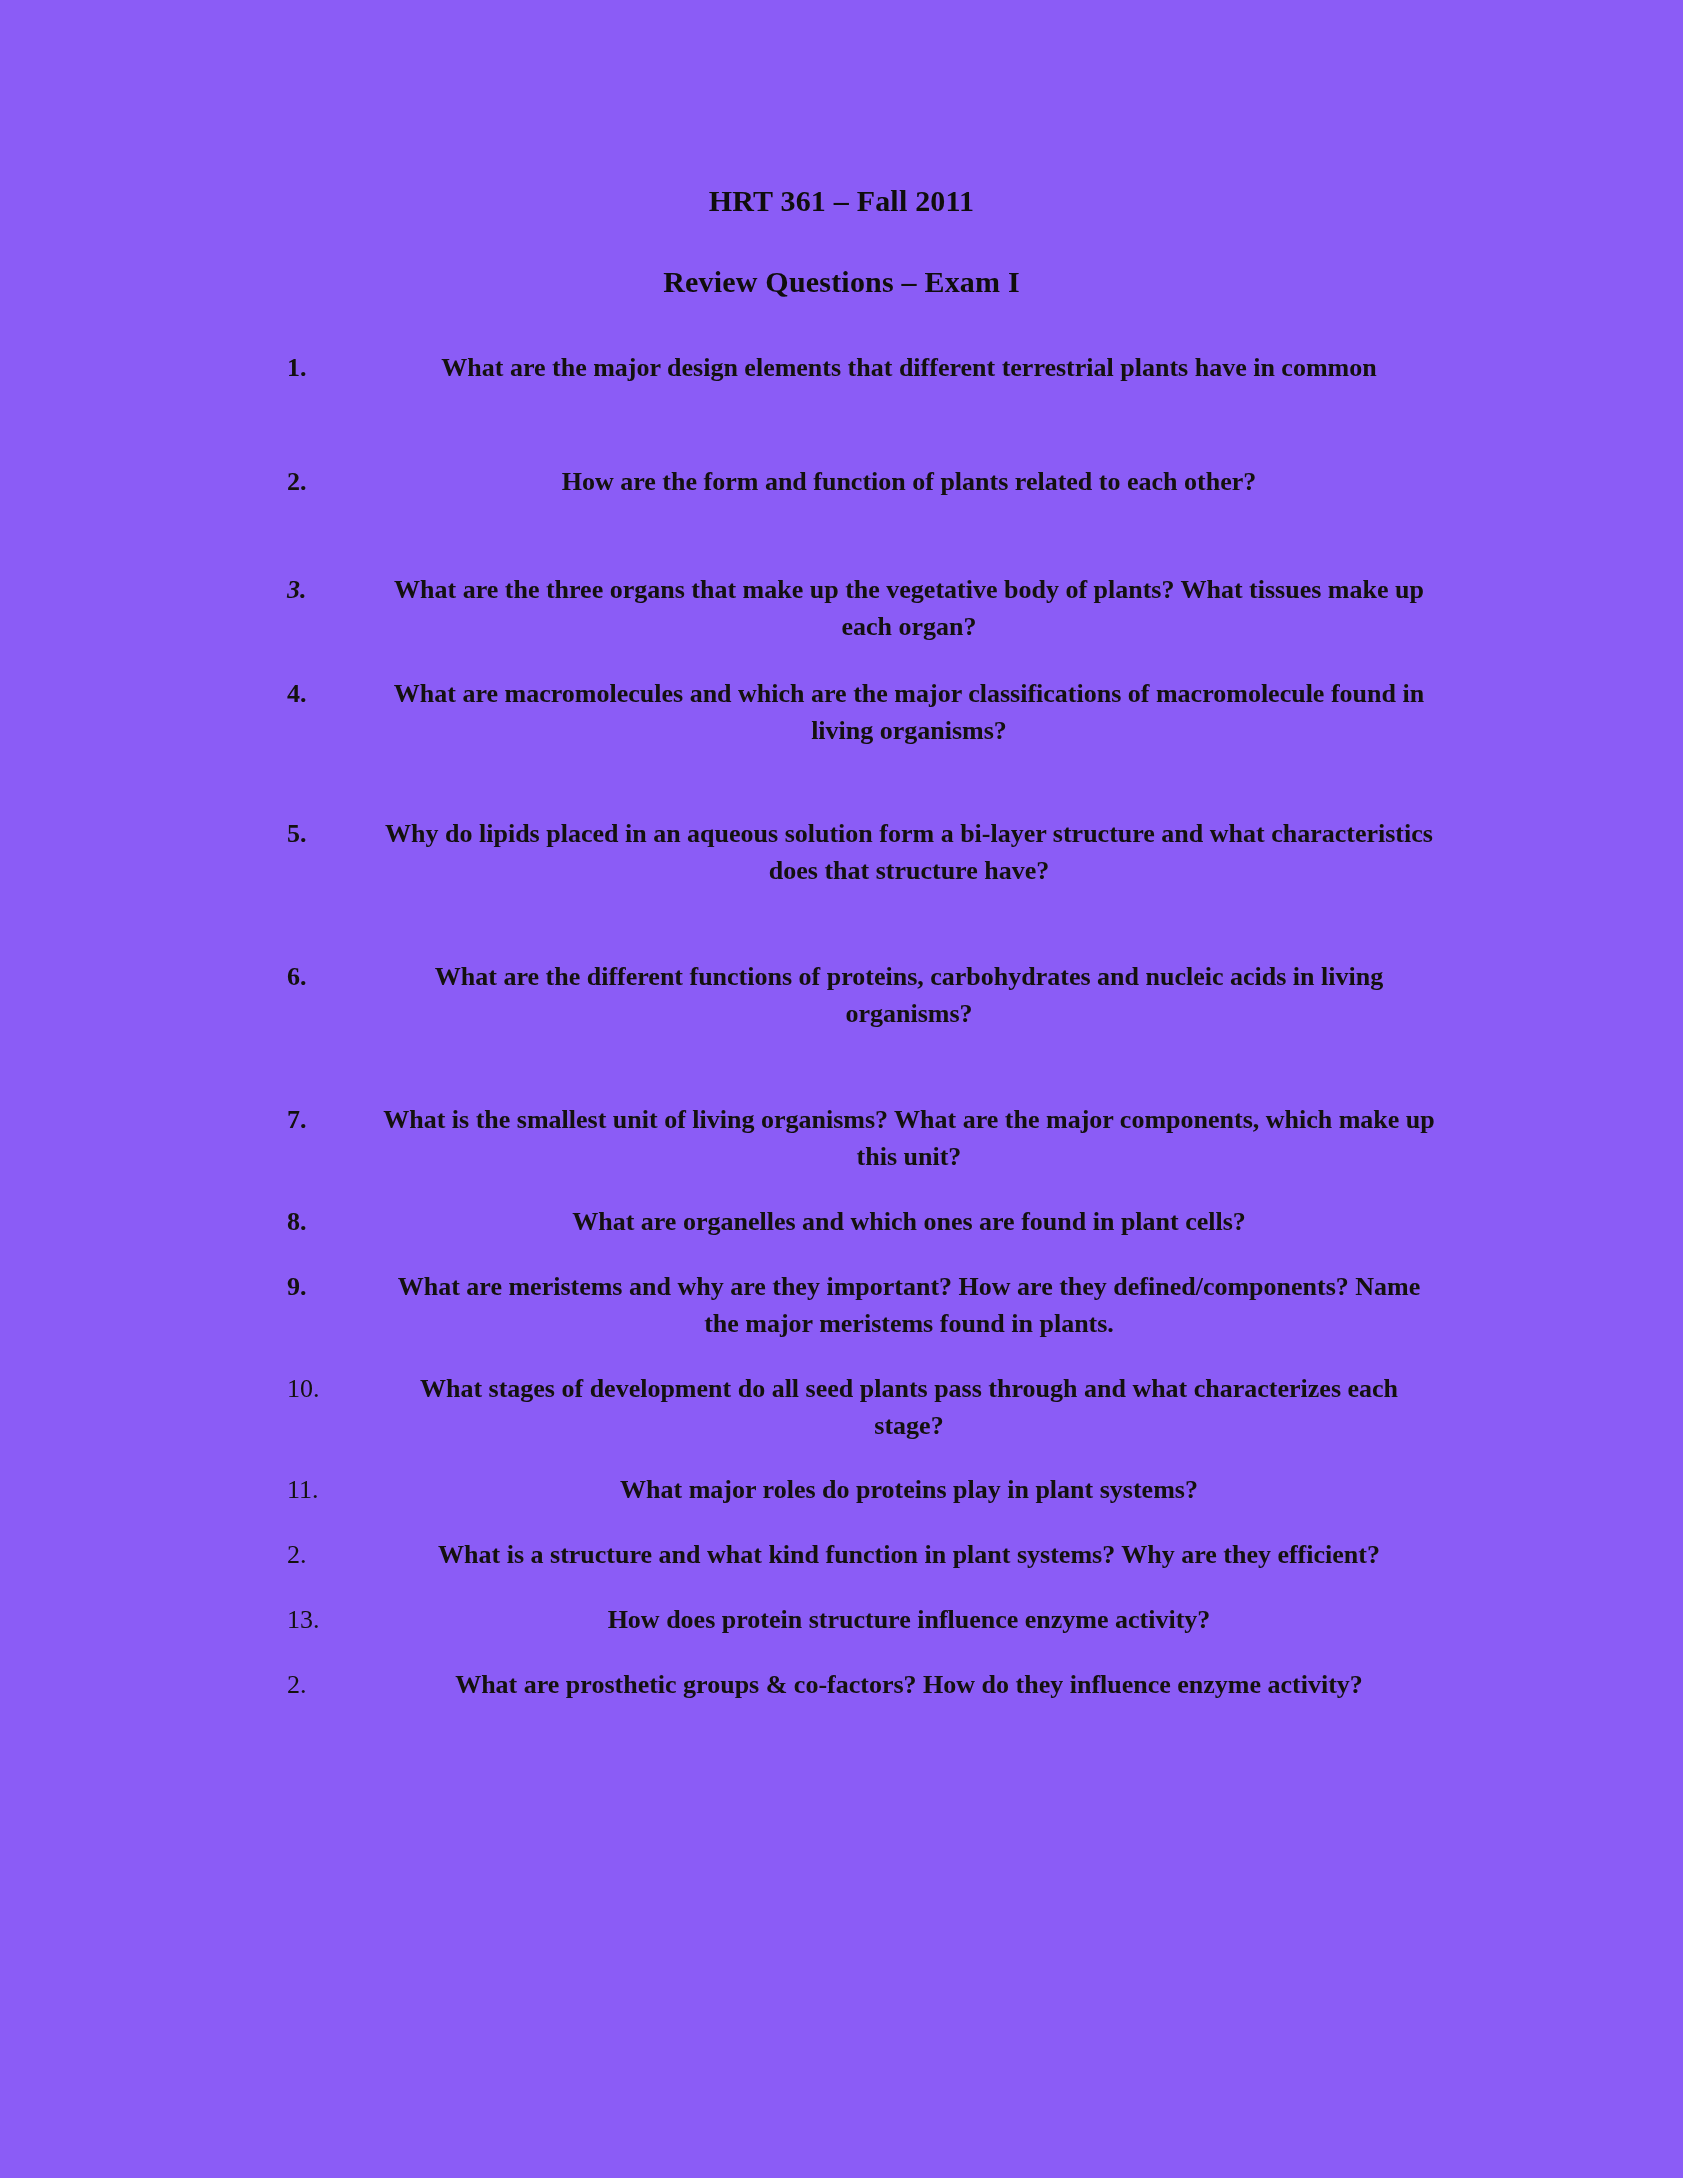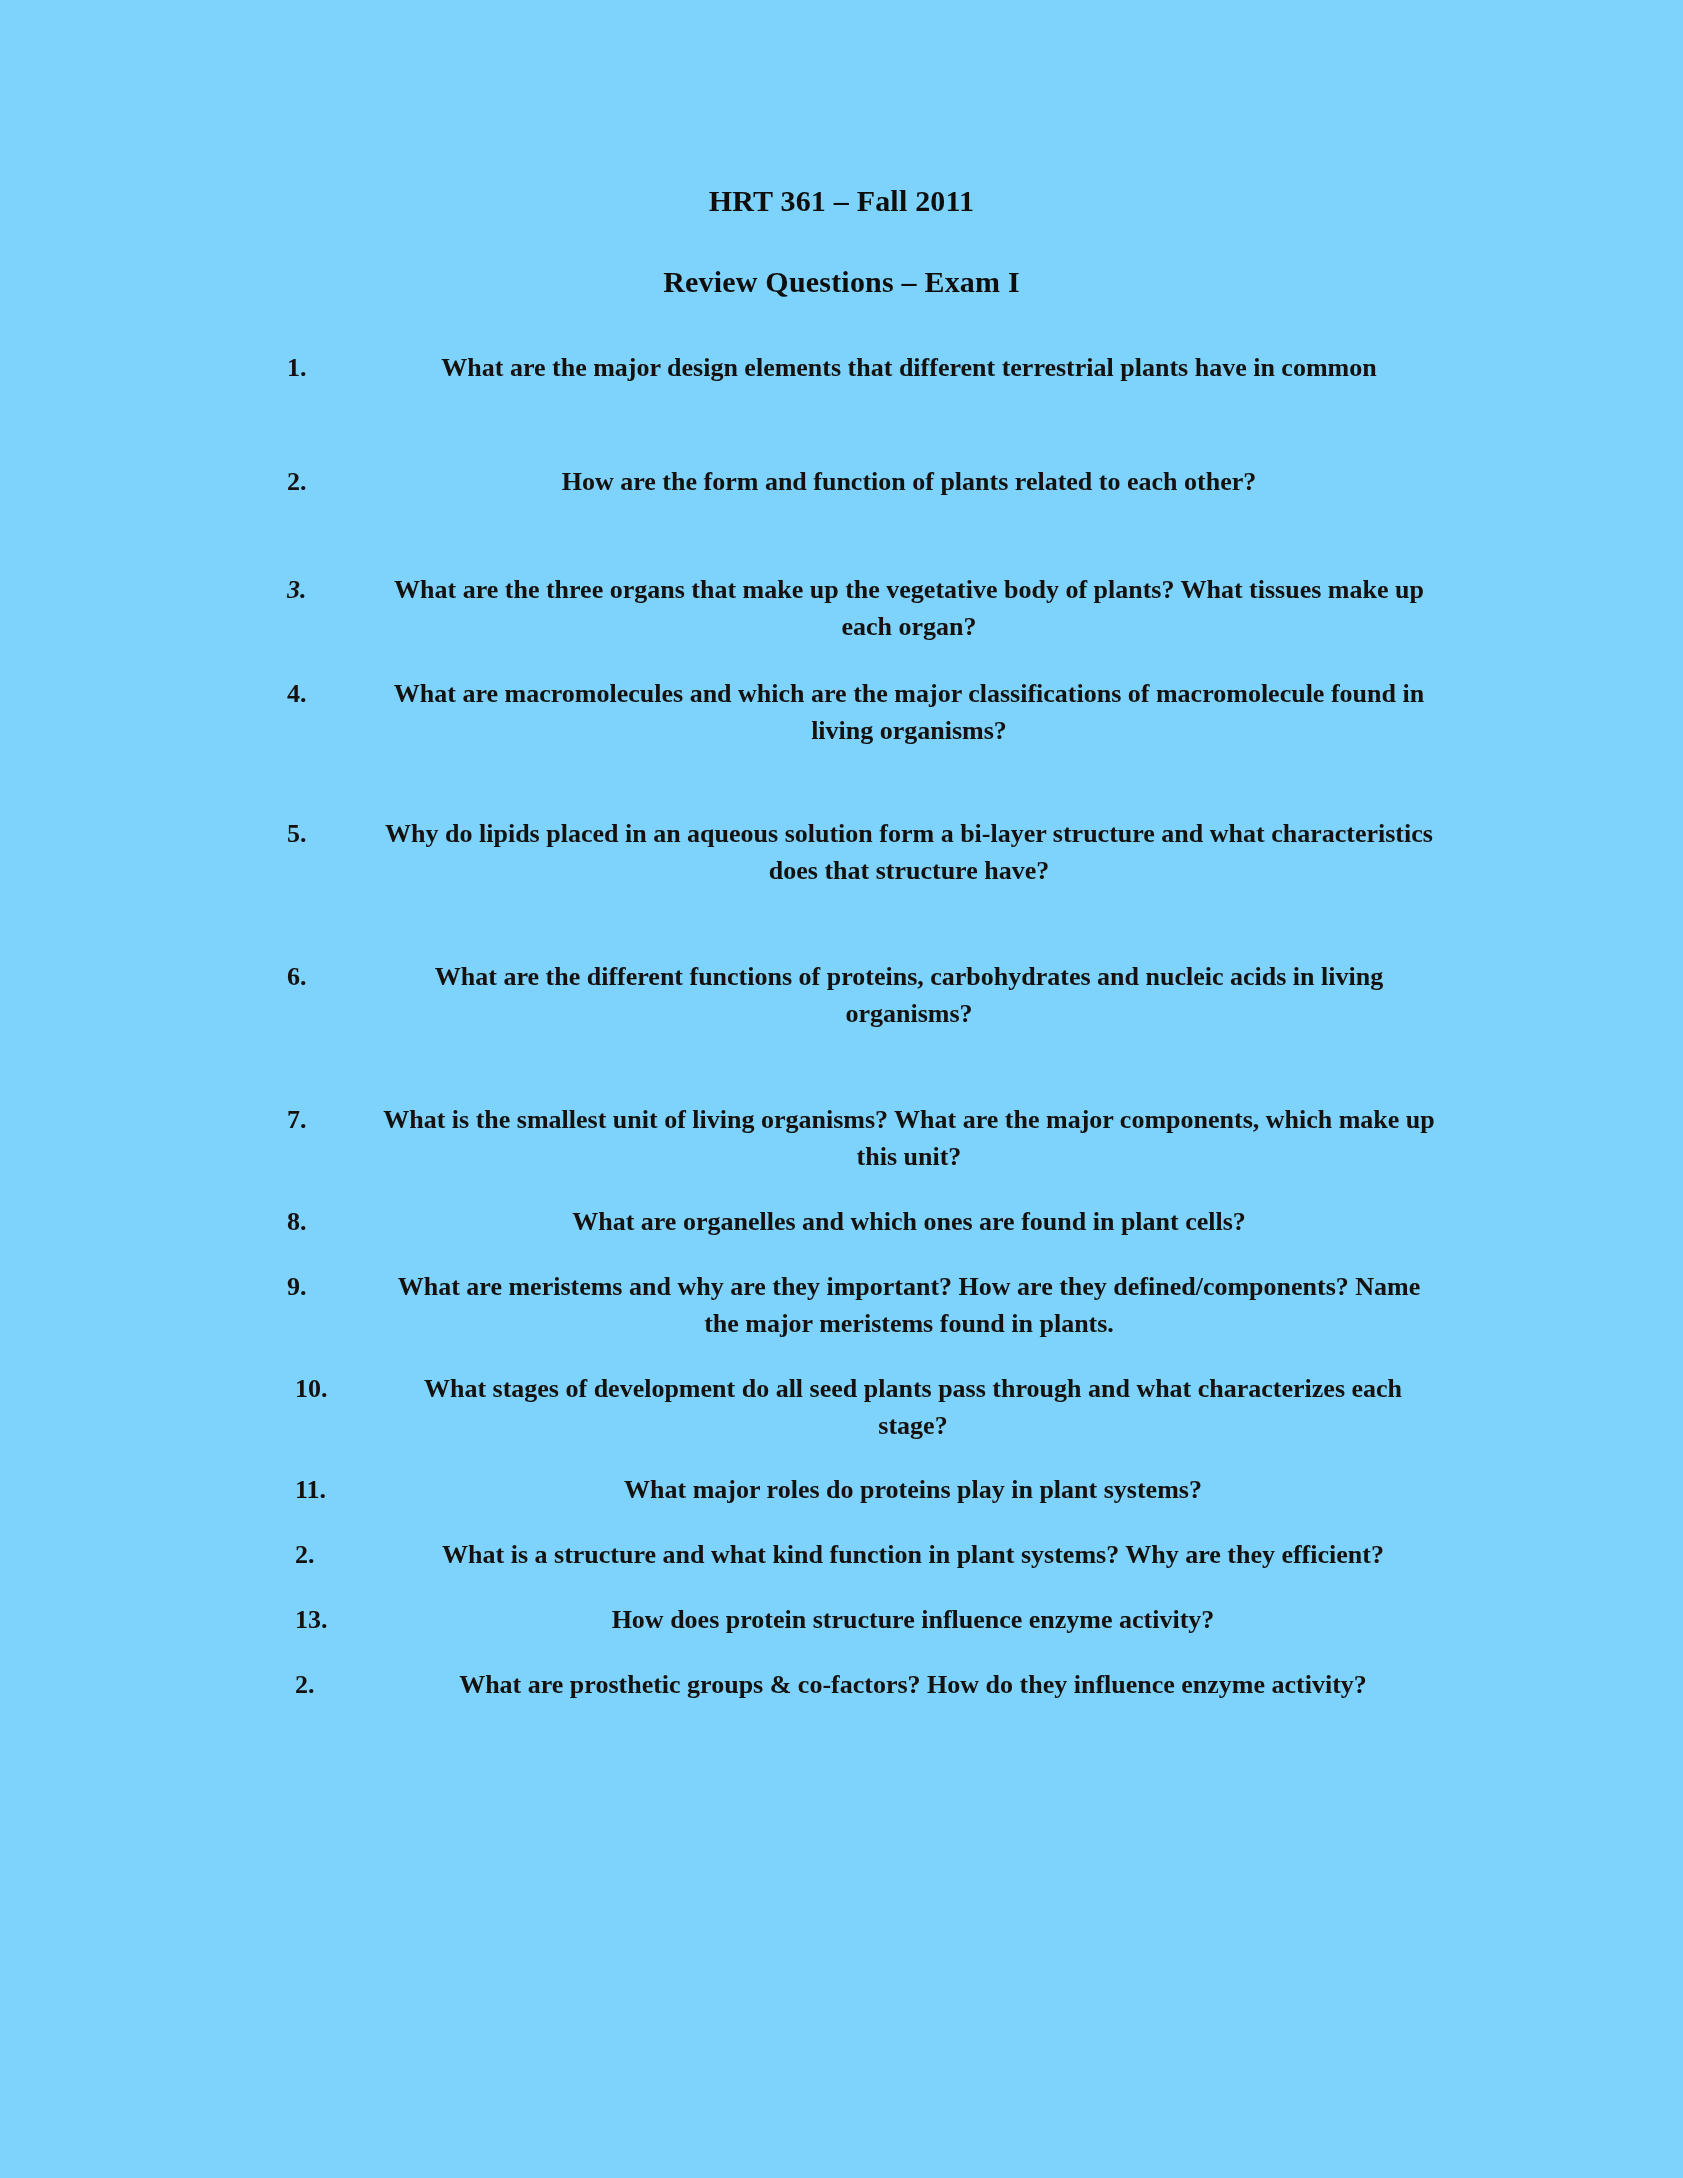--- a/index.html
+++ b/index.html
@@ -14,21 +14,21 @@
     color: #12100f;
     overflow: hidden;
   }
 
   .page {
     position: relative;
     width: 1683px;
     height: 2178px;
     box-sizing: border-box;
     padding: 0;
-    background: #7dd3fc;
+    background: #8b5cf6;
   }
 
   
   .heading-block {
     padding-top: 183px;
     text-align: center;
   }
   .doc-title,
   .doc-subtitle {
     font-weight: bold;
@@ -70,22 +70,21 @@
   .q-row.bold .q-num,
   .q-row.bold .q-text {
     font-weight: bold;
   }
   
   .q-row .q-num.italic-num {
     font-style: italic;
   }
   
   .q-row.light-num .q-num {
-    font-weight: bold;
-    margin-left: 8px;
+    font-weight: normal;
   }
   .q-row.light-num .q-text {
     font-weight: bold;
   }
 
   
   .q-row + .q-row {
     margin-top: 0;
   }
 </style>

